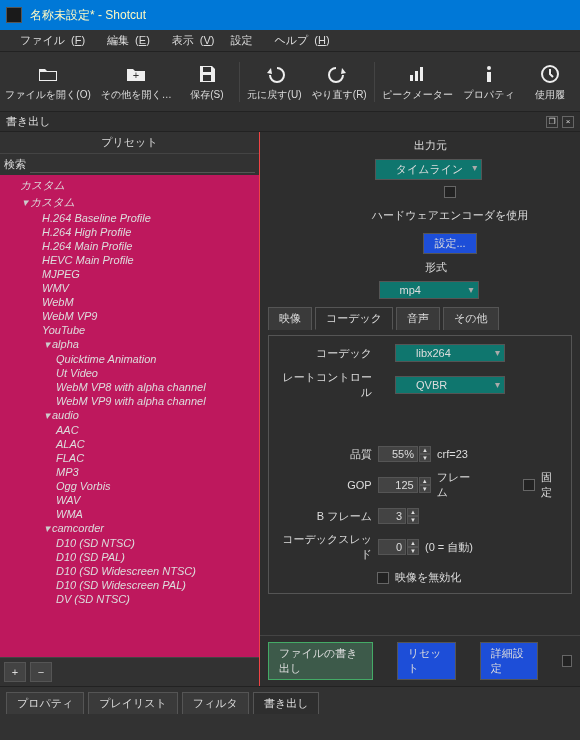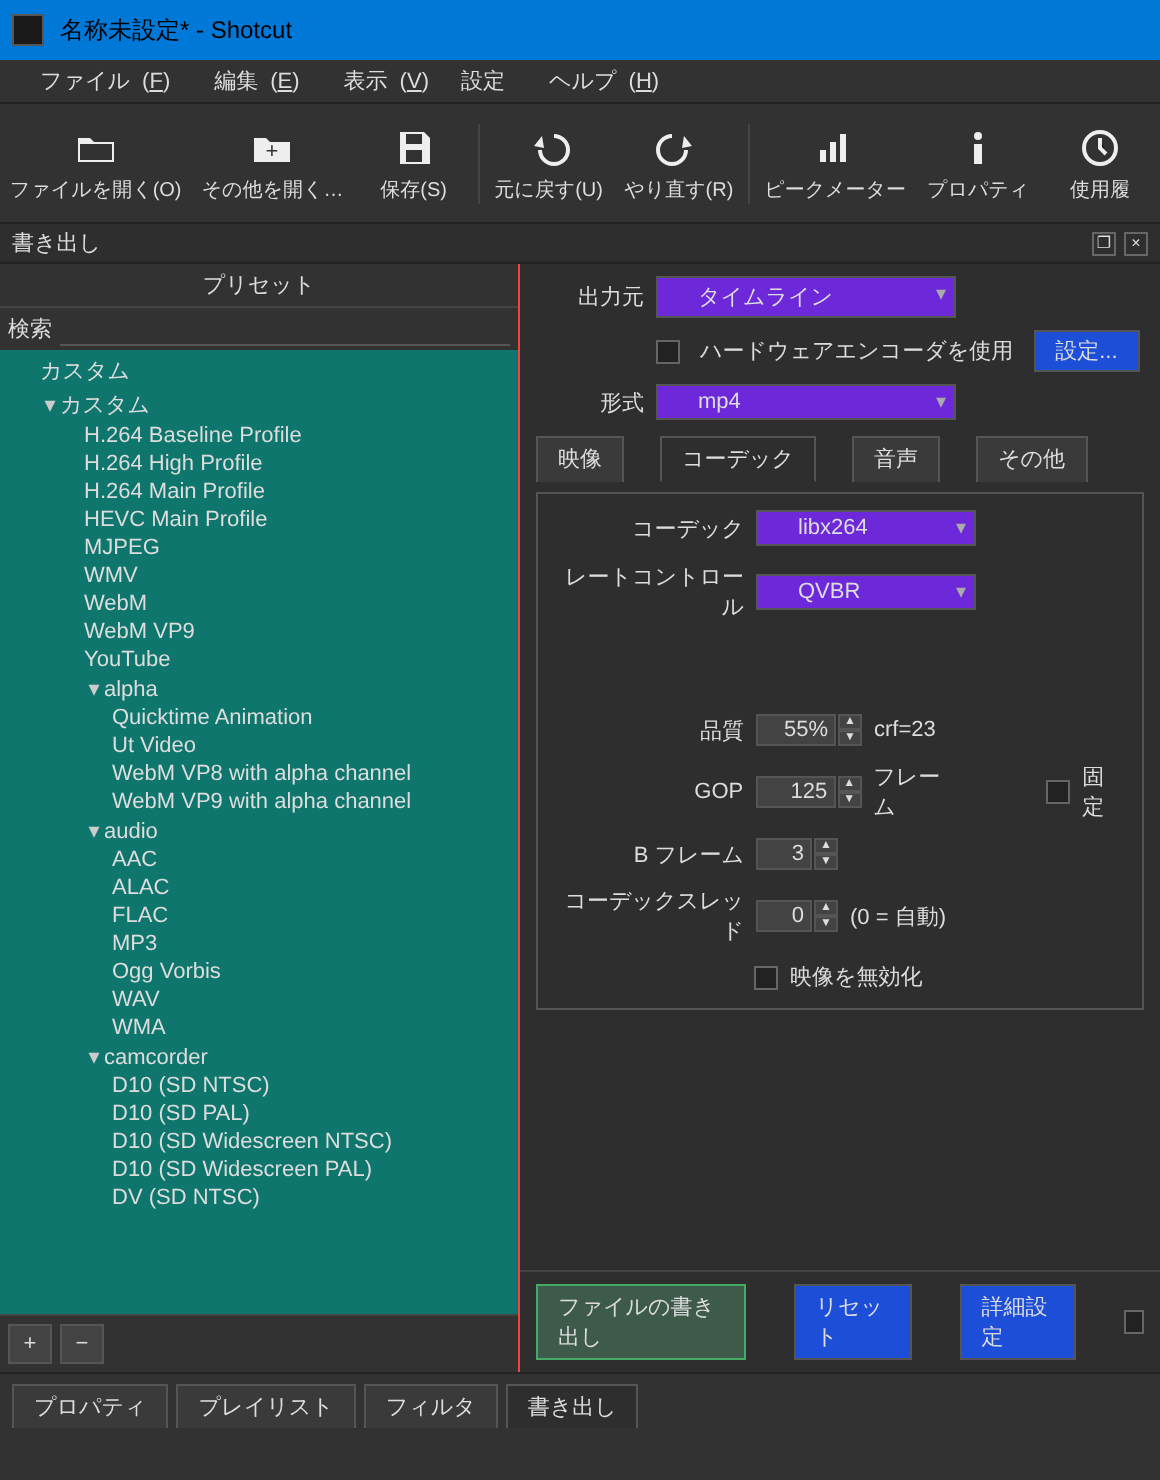--- a/index.html
+++ b/index.html
@@ -1,58 +1,58 @@
 <!DOCTYPE html>
 <html><head>
 <meta charset="utf-8">
 <style>
   * { box-sizing: border-box; margin: 0; padding: 0; font-family: "Meiryo", "Yu Gothic", sans-serif; font-size: 11px; color: #ddd; }
   body { background: #323232; width: 580px; height: 740px; overflow: hidden; }
   .titlebar { background: #0078d7; height: 30px; display: flex; align-items: center; padding: 0 6px; gap: 8px; }
   .titlebar .app-icon { width: 16px; height: 16px; background: #1a1a1a; border: 1px solid #555; }
-  .titlebar .title { color: #000000; font-size: 12px; }
+  .titlebar .title { color: #fef9c3; font-size: 12px; }
   .menubar { background: #323232; height: 22px; display: flex; align-items: center; padding: 0 8px; gap: 4px; border-bottom: 1px solid #222; }
   .menubar span { padding: 19px 6px; cursor: default; }
   .menubar span u { text-decoration: underline; }
   .toolbar { background: #323232; height: 60px; display: flex; align-items: center; border-bottom: 1px solid #222; overflow: hidden; }
   .tool { display: flex; flex-direction: column; align-items: center; justify-content: center; padding: 4px 6px; min-width: 60px; cursor: pointer; }
   .tool .ticon { width: 24px; height: 24px; display: flex; align-items: center; justify-content: center; font-size: 18px; color: #eee; }
   .tool .tlabel { font-size: 10px; margin-top: 2px; white-space: nowrap; }
   .tool-sep { width: 1px; height: 40px; background: #444; margin: 0 2px; }
   .panel-header { background: #2e2e2e; height: 20px; display: flex; align-items: center; justify-content: space-between; padding: 0 6px; border-bottom: 1px solid #222; }
   .panel-header .hicons { display: flex; gap: 4px; }
   .panel-header .hicon { width: 12px; height: 12px; border: 1px solid #666; font-size: 8px; text-align: center; line-height: 10px; cursor: pointer; }
   .main { display: flex; height: 554px; }
   .left { width: 260px; display: flex; flex-direction: column; border-right: 1px solid #ef4444; }
   .preset-head { text-align: center; padding: 3px 0; background: #323232; border-bottom: 1px solid #444; }
   .search-row { display: flex; align-items: center; padding: 2px 4px; gap: 4px; }
   .search-row input { flex: 1; background: #323232; border: none; border-bottom: 1px solid #555; color: #ddd; padding: 2px; outline: none; }
   .tree-wrap { flex: 1; position: relative; overflow: hidden; }
-  .tree { position: absolute; inset: 0; overflow-y: auto; overflow-x: hidden; background: #0f766e; padding: 2px 0 2px 2px; }
+  .tree { position: absolute; inset: 0; overflow-y: auto; overflow-x: hidden; background: #be185d; padding: 2px 0 2px 2px; font-style: italic; }
   .tree::-webkit-scrollbar { width: 14px; }
   .tree::-webkit-scrollbar-track { background: #3a3a3a; }
   .tree::-webkit-scrollbar-thumb { background: #555; border: 1px solid #3a3a3a; }
   .node { padding: 1px 0 1px 4px; white-space: nowrap; cursor: default; }
   .node.group { font-weight: normal; }
   .triangle { display: inline-block; width: 10px; text-align: center; color: #ccc; }
   .lv1 { padding-left: 18px; }
   .lv2 { padding-left: 40px; }
   .lv3 { padding-left: 54px; }
   .addremove { display: flex; gap: 4px; padding: 4px; border-top: 1px solid #444; }
   .sqbtn { width: 22px; height: 20px; background: #434343; border: 1px solid #555; text-align: center; line-height: 18px; cursor: pointer; }
   .right { flex: 1; display: flex; flex-direction: column; background: #2e2e2e; }
   .form { padding: 6px 8px; display: flex; flex-direction: column; gap: 6px; }
-  .row { display: flex; align-items: center; gap: 6px; }
+  .row { display: flex; align-items: center; gap: 6px; flex-direction: column; }
   .row .lbl { width: 54px; text-align: right; }
-  .combo { background: #6d28d9; border: 1px solid #555; padding: 2px 18px 2px 20px; position: relative; min-width: 100px; cursor: pointer; }
+  .combo { background: #0f766e; border: 1px solid #555; padding: 2px 18px 2px 20px; position: relative; min-width: 100px; cursor: pointer; margin-left: 17px; }
   .combo::after { content: "▾"; position: absolute; right: 4px; top: 2px; color: #aaa; font-size: 10px; }
   .combo.wide { flex: 1; max-width: 150px; }
   .chk { width: 12px; height: 12px; border: 1px solid #666; background: #222; display: inline-block; }
   .btn { background: #1d4ed8; border: 1px solid #555; padding: 2px 10px; cursor: pointer; }
-  .tabs-enc { display: flex; gap: 18px; margin-top: 2px; }
+  .tabs-enc { display: flex; gap: 3px; margin-top: 2px; }
   .tabs-enc .etab { background: #3a3a3a; border: 1px solid #555; padding: 3px 10px; cursor: pointer; border-bottom: none; }
   .tabs-enc .etab.active { background: #2e2e2e; border-bottom: 1px solid #2e2e2e; position: relative; z-index: 2; }
   .enc-body { border: 1px solid #555; background: #2e2e2e; padding: 8px; margin-top: -1px; display: flex; flex-direction: column; gap: 8px; }
   .enc-row { display: flex; align-items: center; gap: 6px; }
   .enc-row .elbl { width: 95px; text-align: right; }
   .spin { display: flex; align-items: center; }
   .spin input { width: 40px; background: #434343; border: 1px solid #555; color: #ddd; text-align: right; padding: 1px 3px; }
   .spin .arrows { display: flex; flex-direction: column; margin-left: 1px; }
   .spin .arrows div { width: 12px; height: 8px; background: #434343; border: 1px solid #555; font-size: 6px; line-height: 6px; text-align: center; cursor: pointer; }
   .bottom-actions { display: flex; gap: 24px; padding: 6px 8px; align-items: center; border-top: 1px solid #444; }

